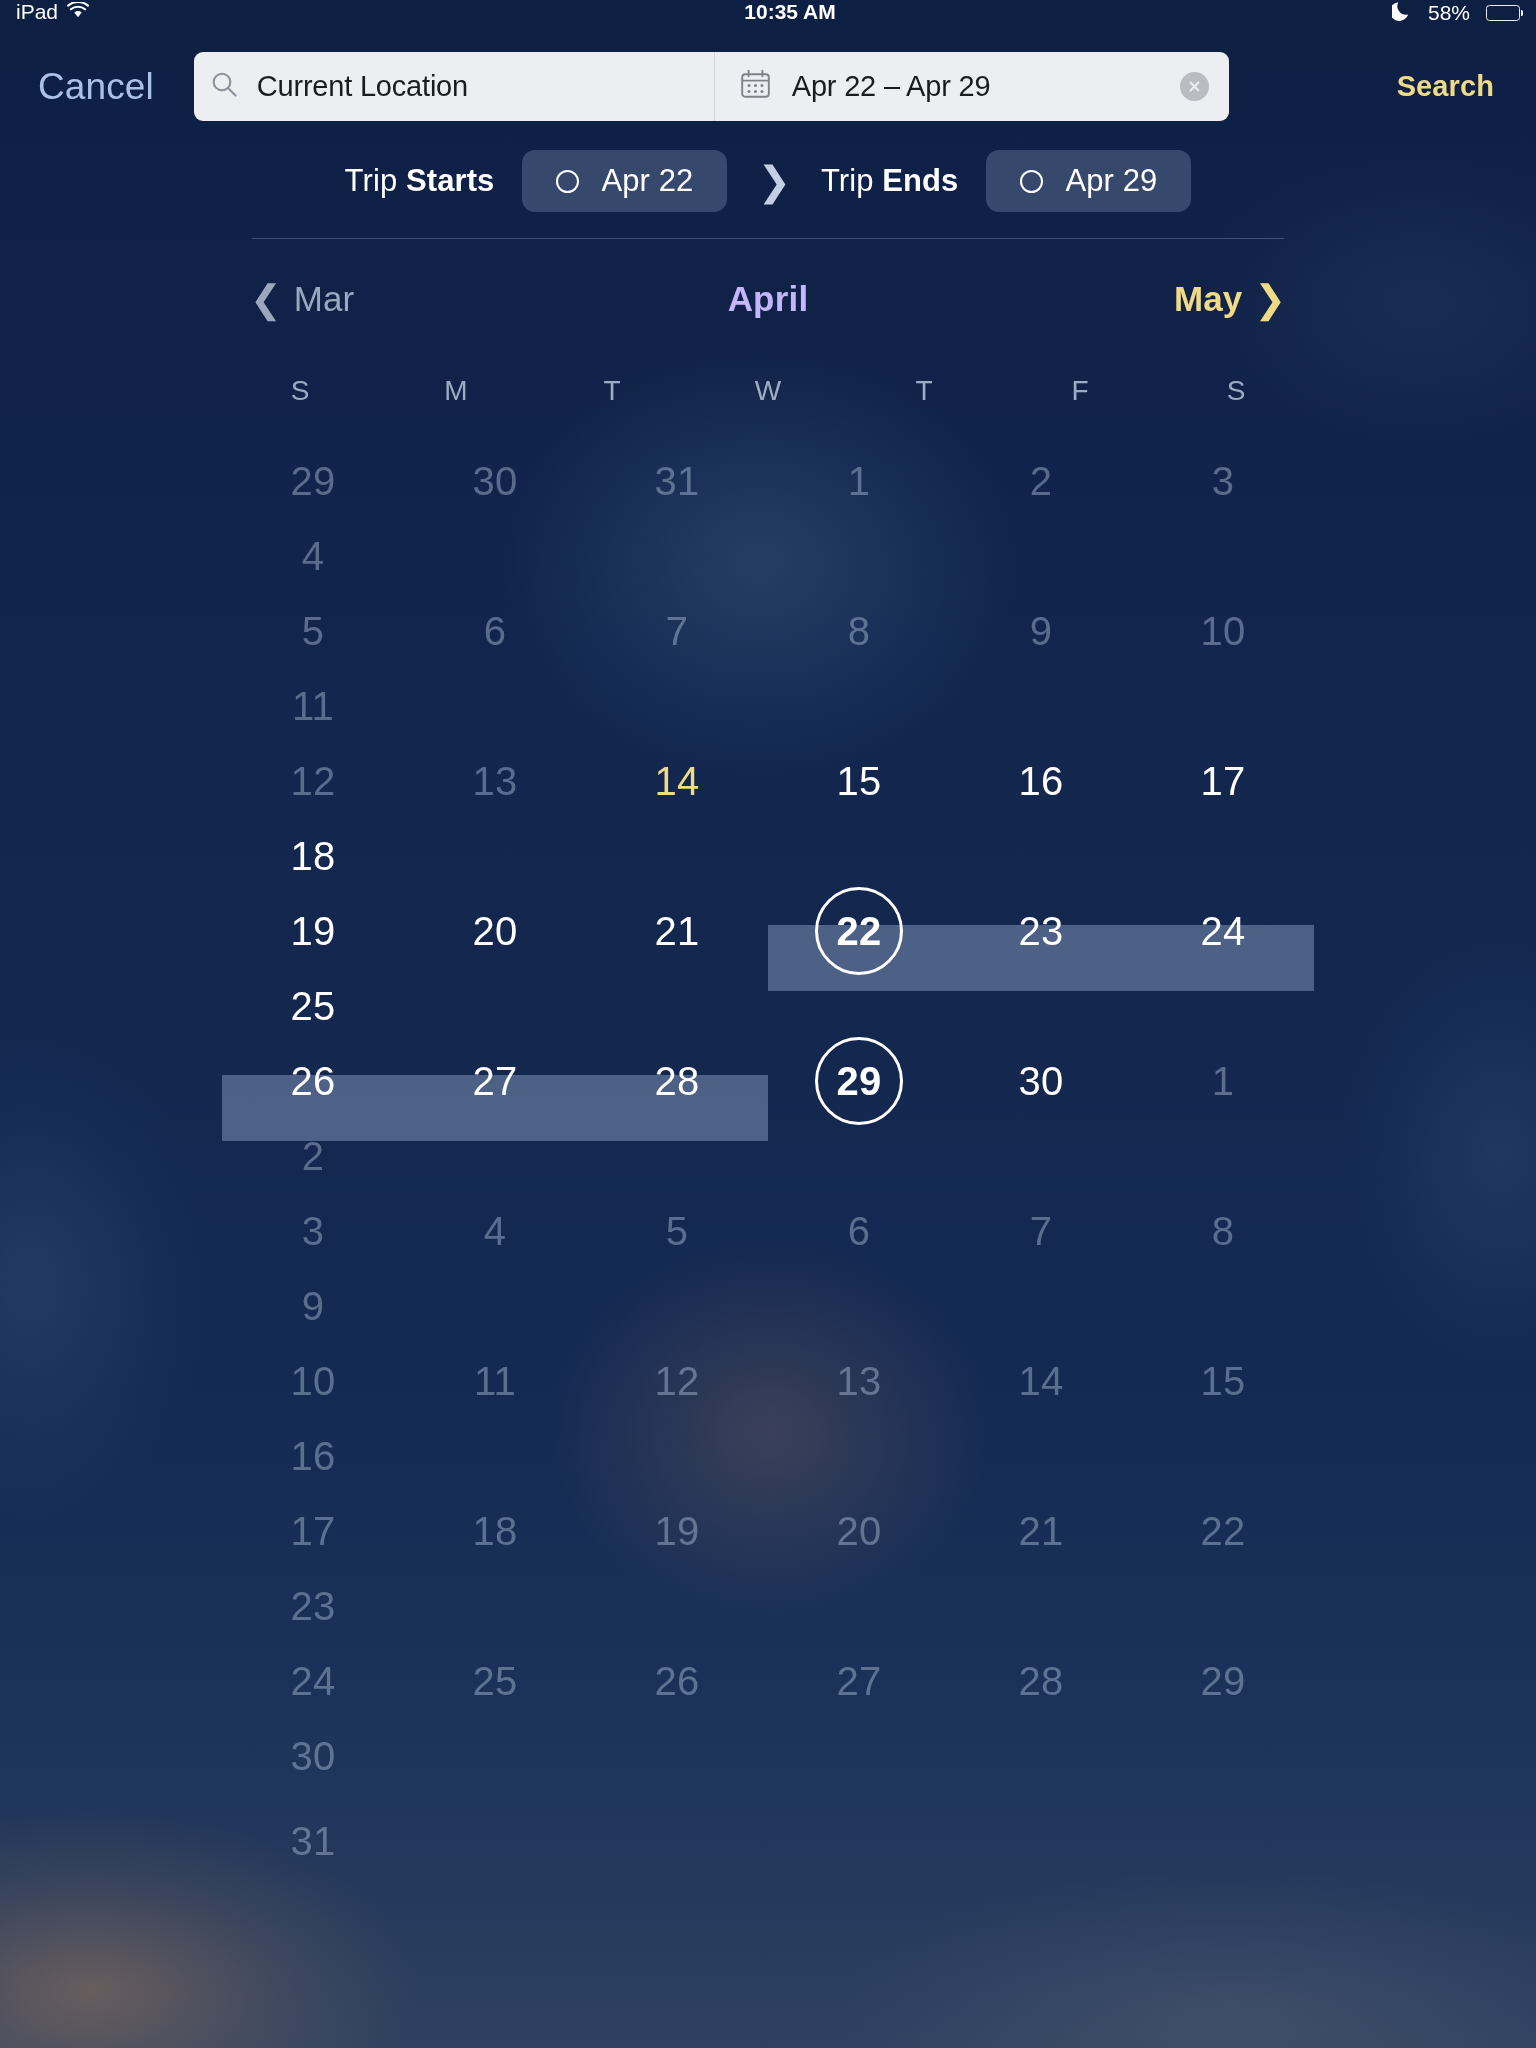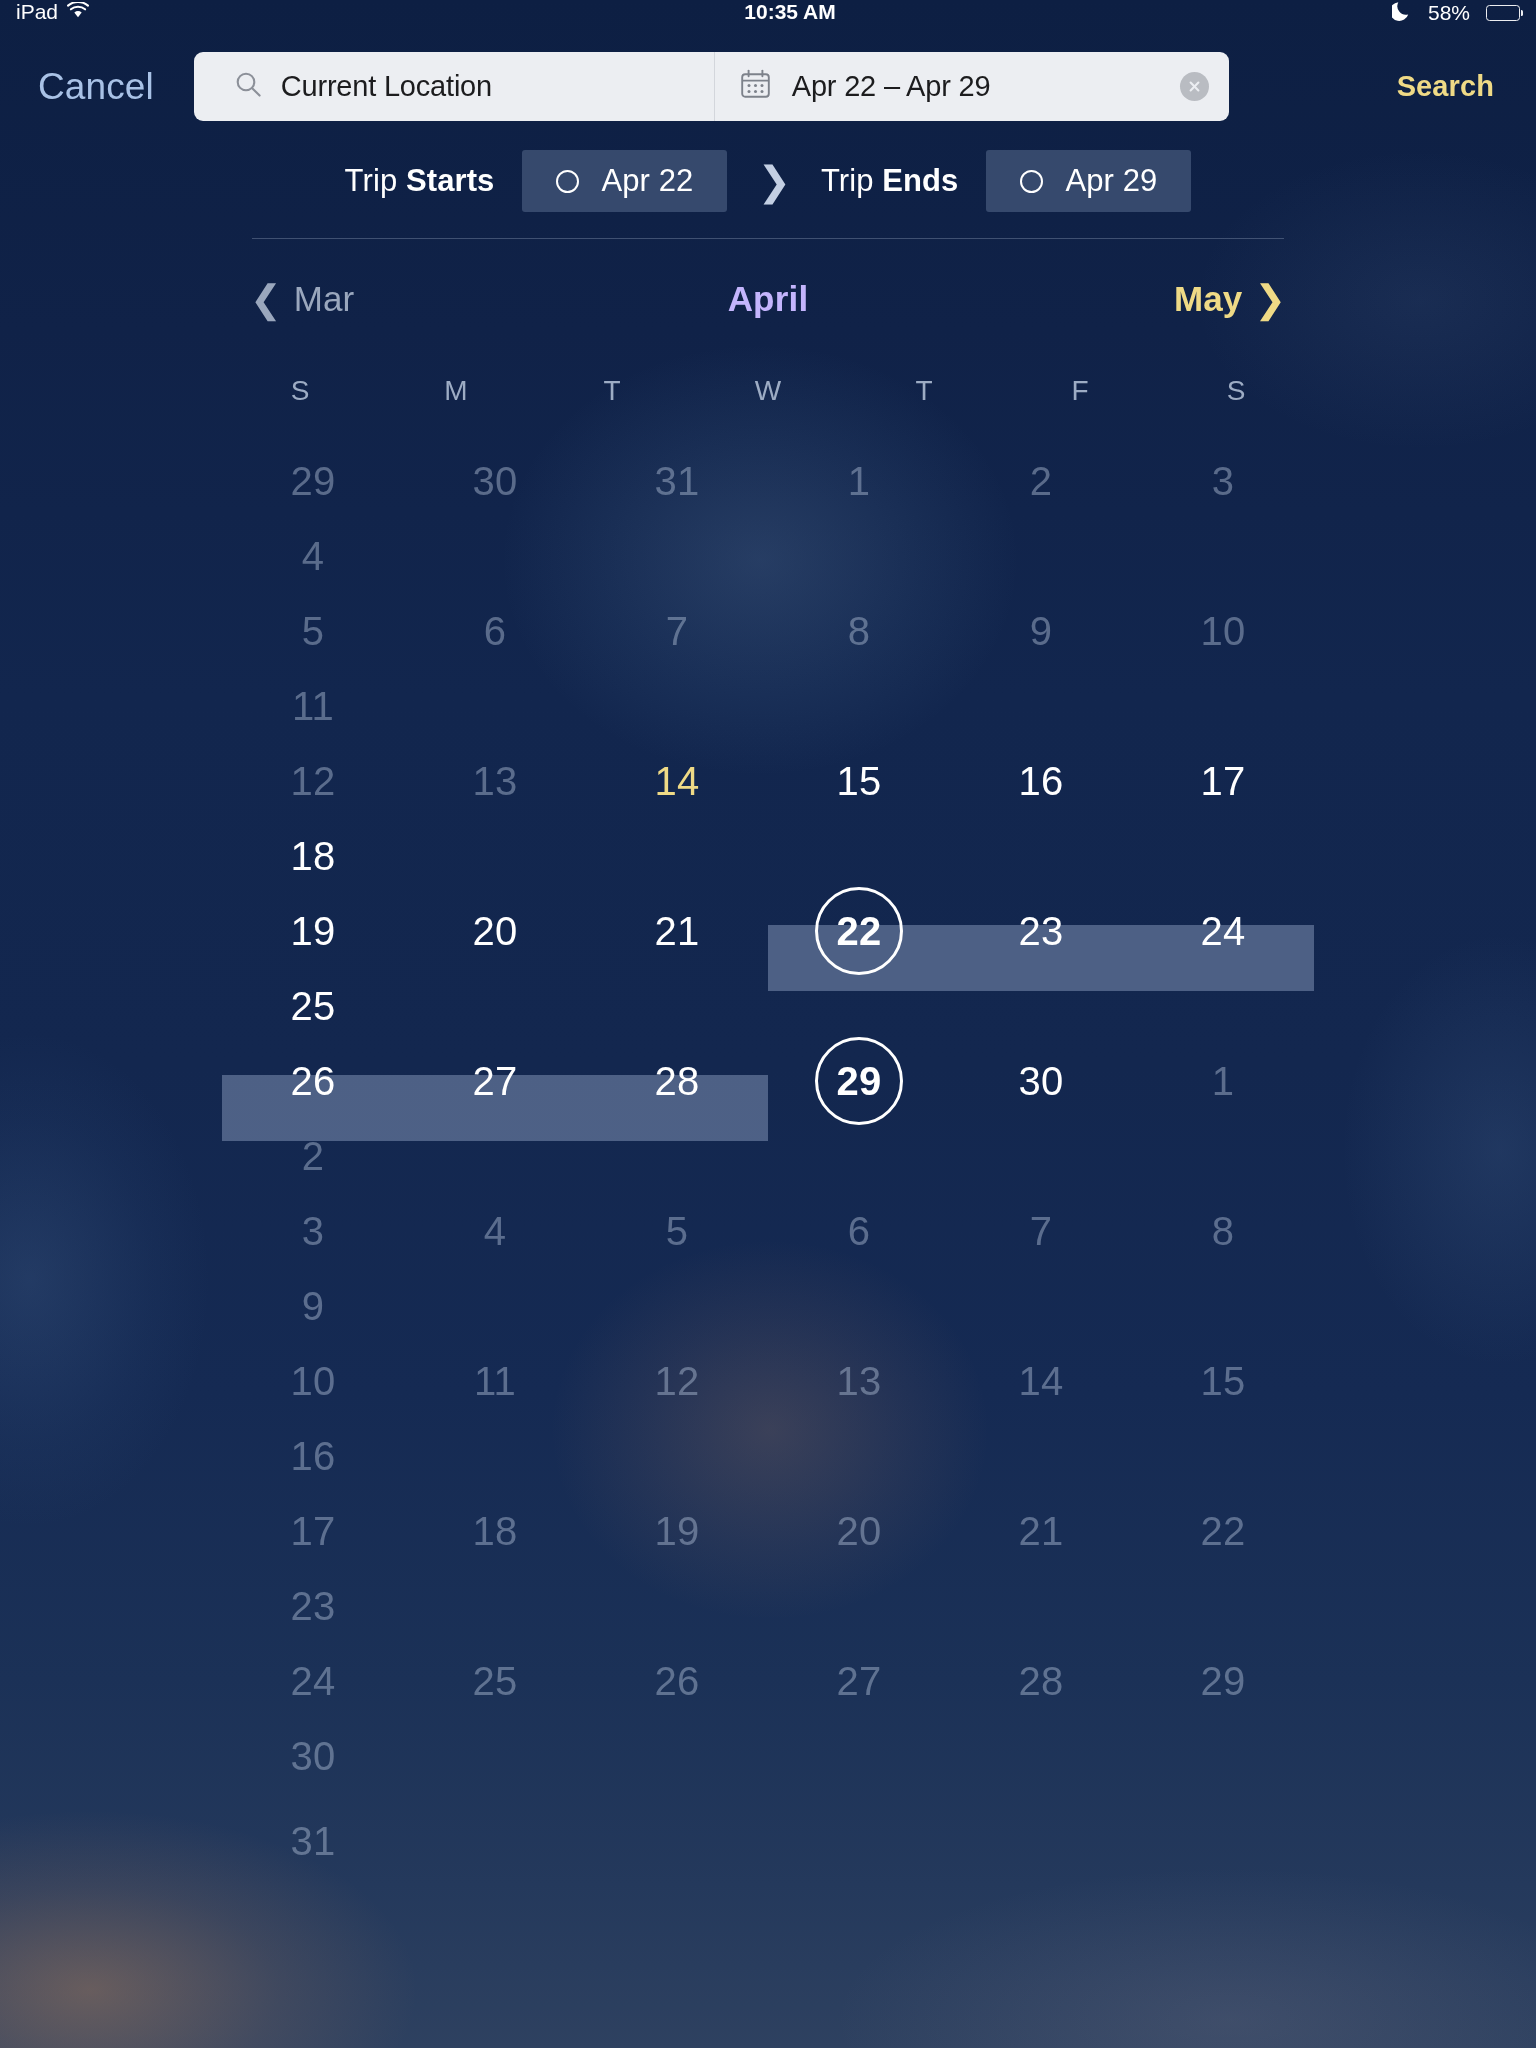--- a/index.html
+++ b/index.html
@@ -144,21 +144,21 @@
     margin: 0 16px 0 30px;
     background: #eceef2;
     border-radius: 9px;
     overflow: hidden;
     max-width: 1035px;
   }
   .sf-left {
     flex: 0 0 521px;
     display: flex;
     align-items: center;
-    padding-left: 40px;
+    padding-left: 16px;
     gap: 18px;
     border-right: 1.5px solid #d3d6dc;
     cursor: text;
   }
   .sf-loc-text {
     font-size: 29px;
     color: #1c1c1e;
     letter-spacing: -0.2px;
   }
   .sf-right {
@@ -213,21 +213,21 @@
     font-weight: 300;
     letter-spacing: 0.1px;
     white-space: nowrap;
   }
   .trip-label b { font-weight: bold; }
   .trip-pill {
     display: flex;
     align-items: center;
     gap: 22px;
     background: rgba(132,152,186,0.34);
-    border-radius: 3px;
+    border-radius: 13px;
     padding: 13px 34px;
     margin-left: 28px;
     cursor: pointer;
   }
   .pill-circle {
     width: 23px; height: 23px;
     border: 2px solid #ffffff;
     border-radius: 50%;
     flex: 0 0 auto;
   }

